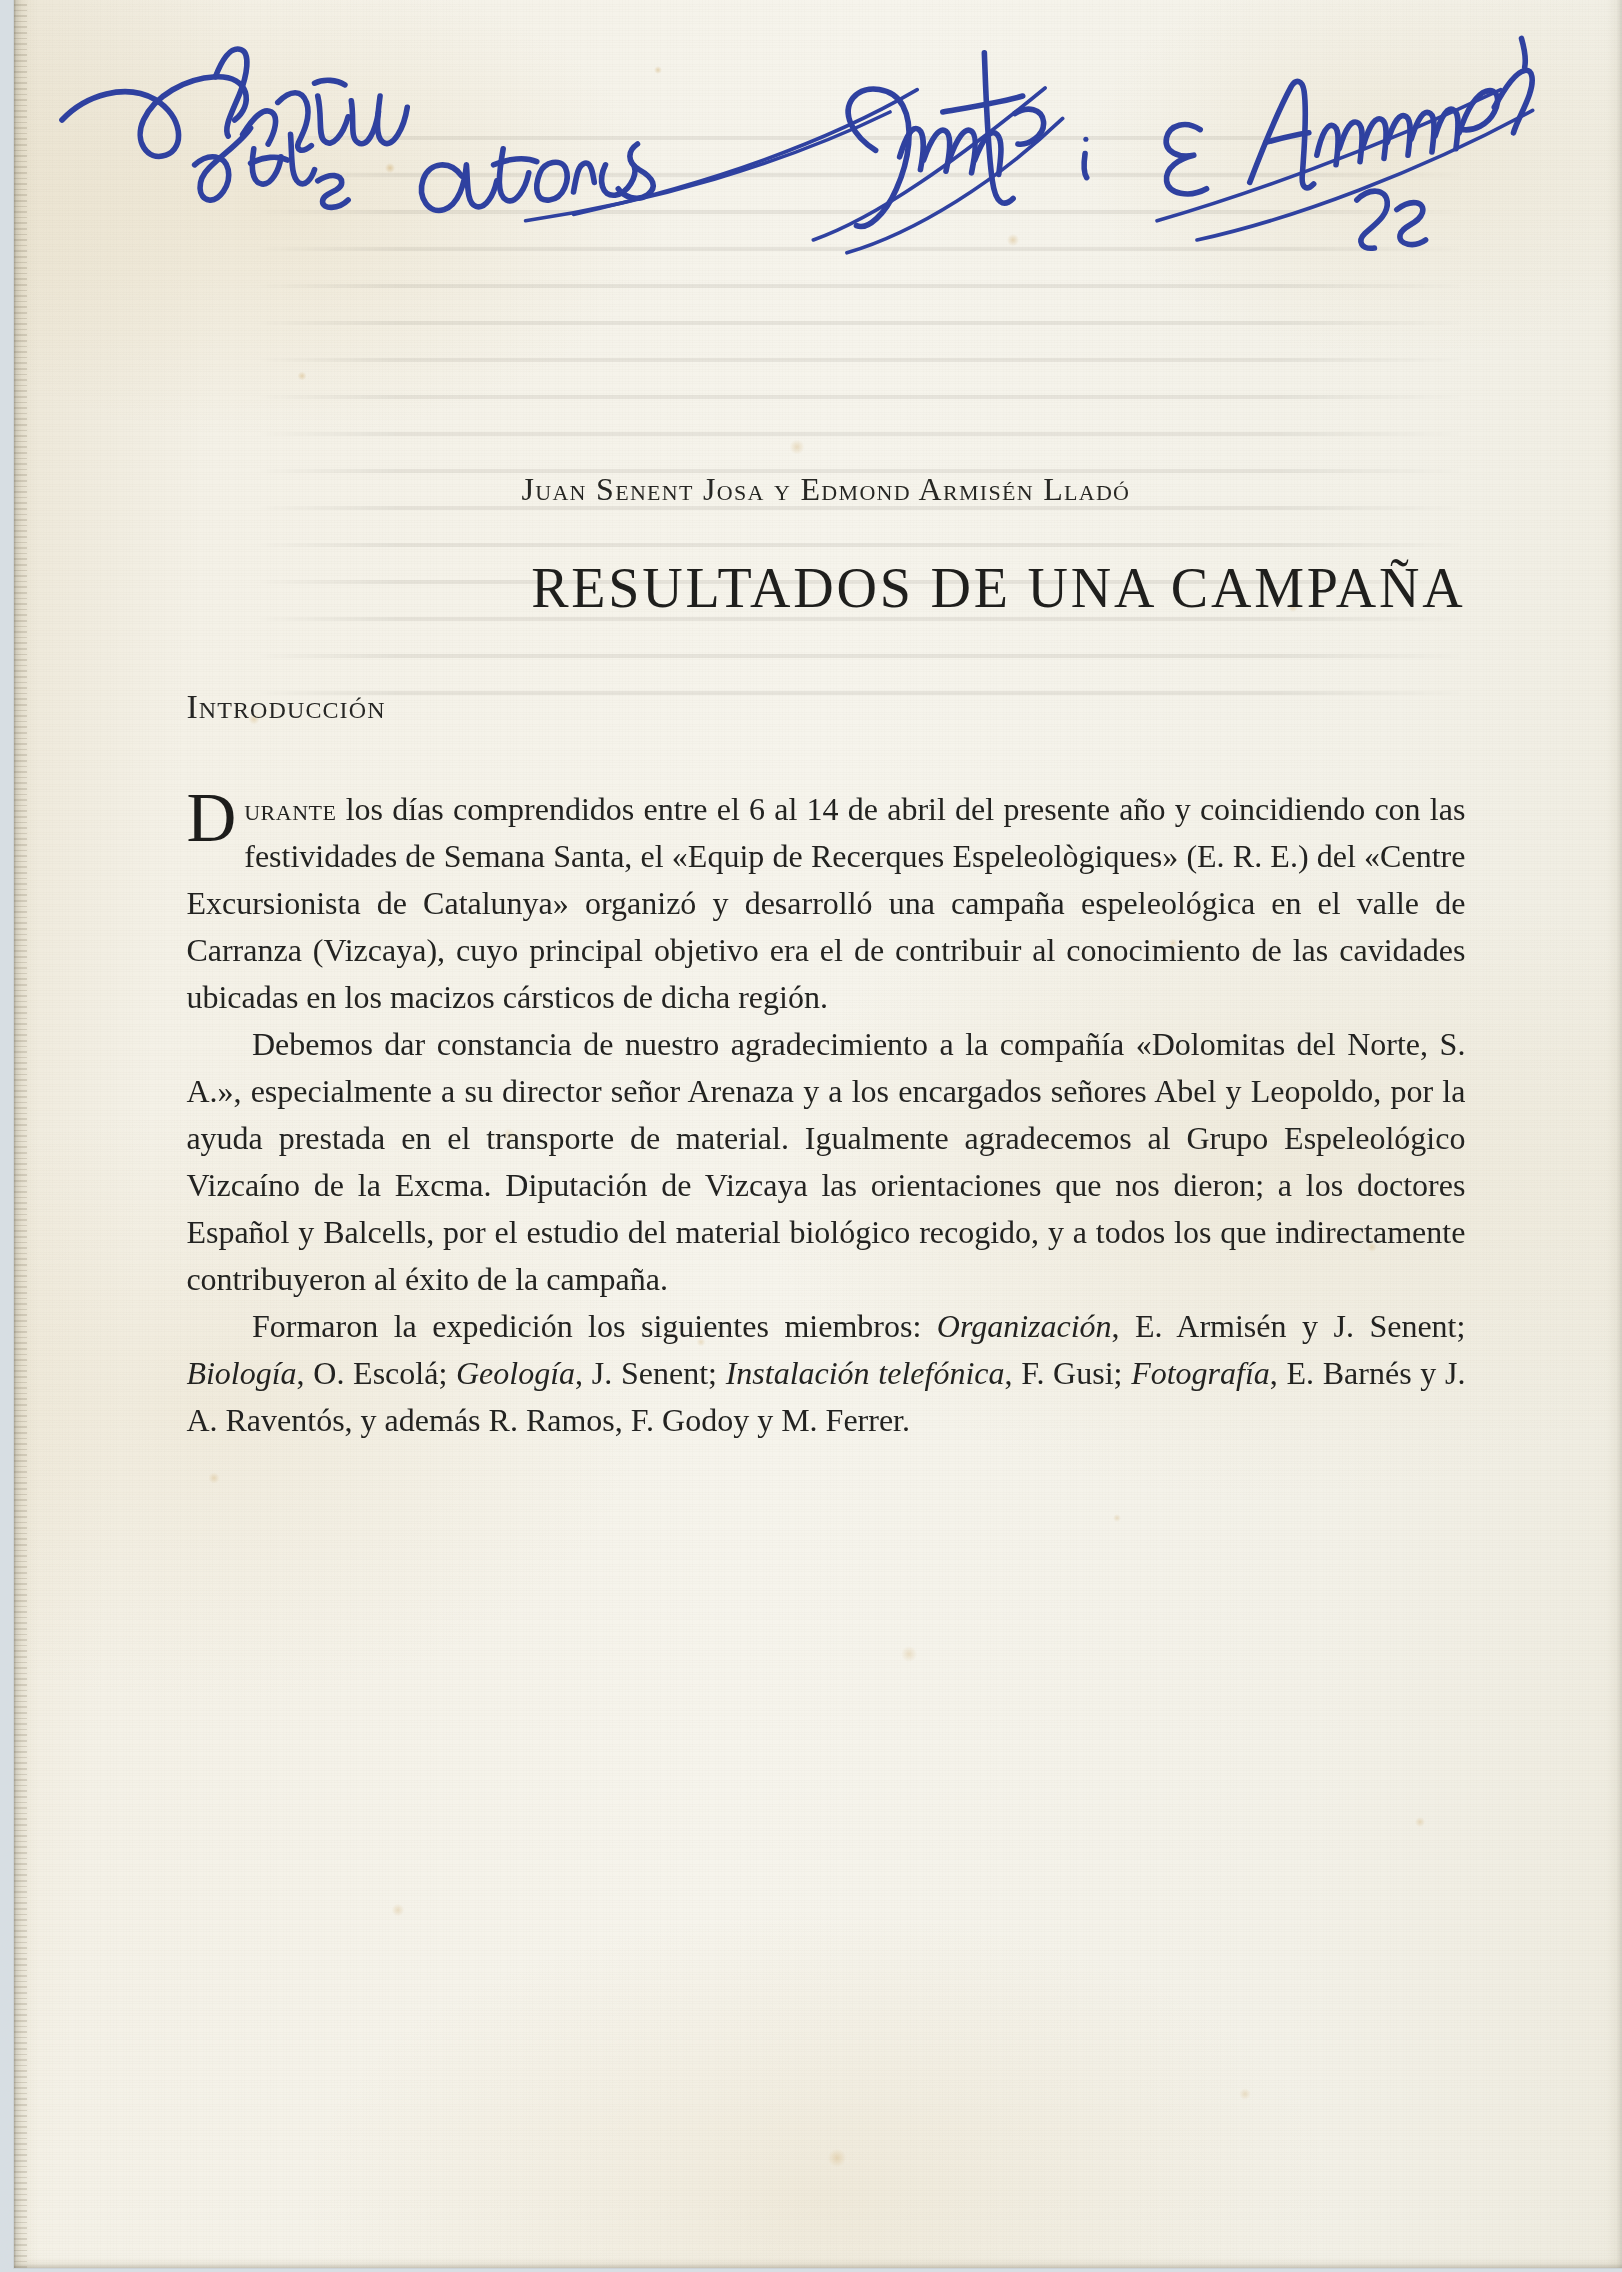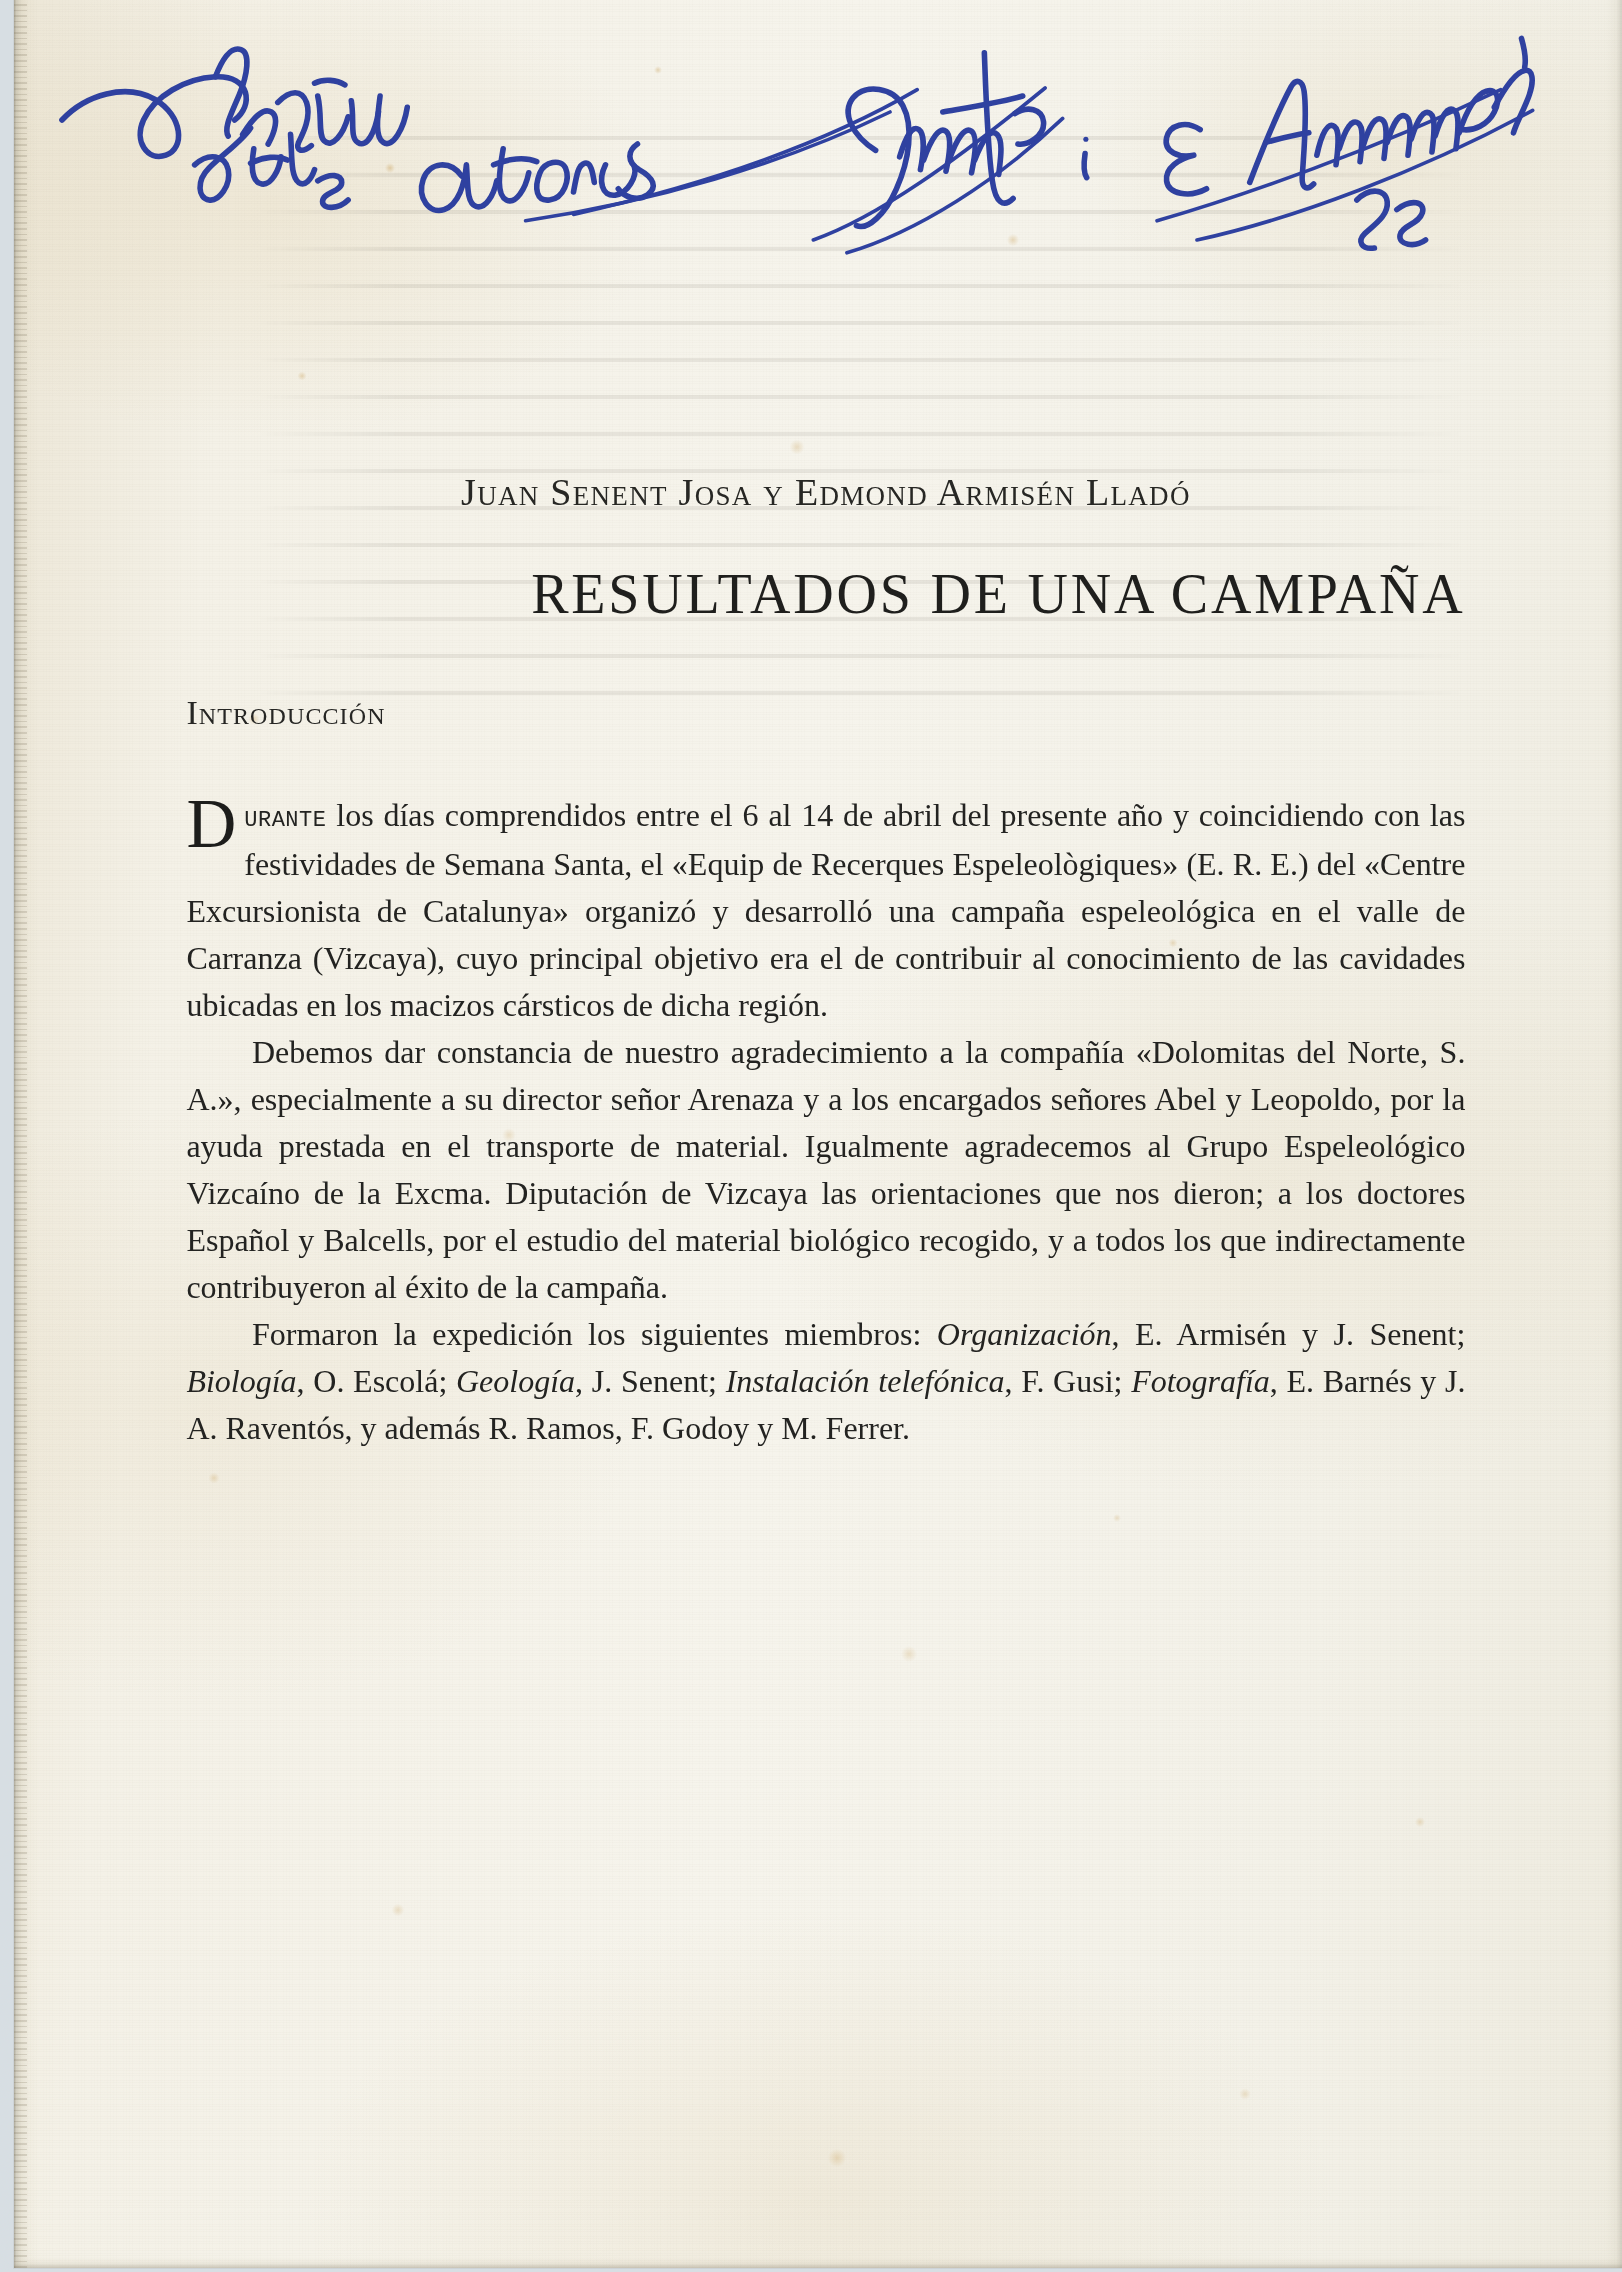--- a/index.html
+++ b/index.html
@@ -148,21 +148,21 @@
     left: 172px;
     top: 0;
     width: 1279px;
     color: #232321;
   }
 
   .byline {
     margin-top: 473px;
     text-align: center;
     font-variant: small-caps;
-    font-size: 38px;
+    font-size: 32px;
     letter-spacing: 1.3px;
     color: #272724;
     line-height: 1;
   }
 
   .title {
     margin-top: 50px;
     text-align: right;
     font-size: 56px;
     line-height: 1.18;
@@ -195,21 +195,21 @@
   .body p.first { text-indent: 0; }
 
   .dropcap {
     float: left;
     font-size: 69px;
     line-height: 0.78;
     padding: 4.8px 8px 0 0;
     margin-top: 1.6px;
     color: #1d1d1b;
   }
-  .smallcaps { font-variant: small-caps; letter-spacing: 0.5px; font-family: Liberation Mono, monospace; }
+  .smallcaps { font-variant: small-caps; letter-spacing: 0.5px; }
   .ital { font-style: italic; }
 
   
   .typeblock { text-rendering: optimizeLegibility; }
 </style>
 </head>
 <body>
 
 <div id="page">
   <div class="sheet">

